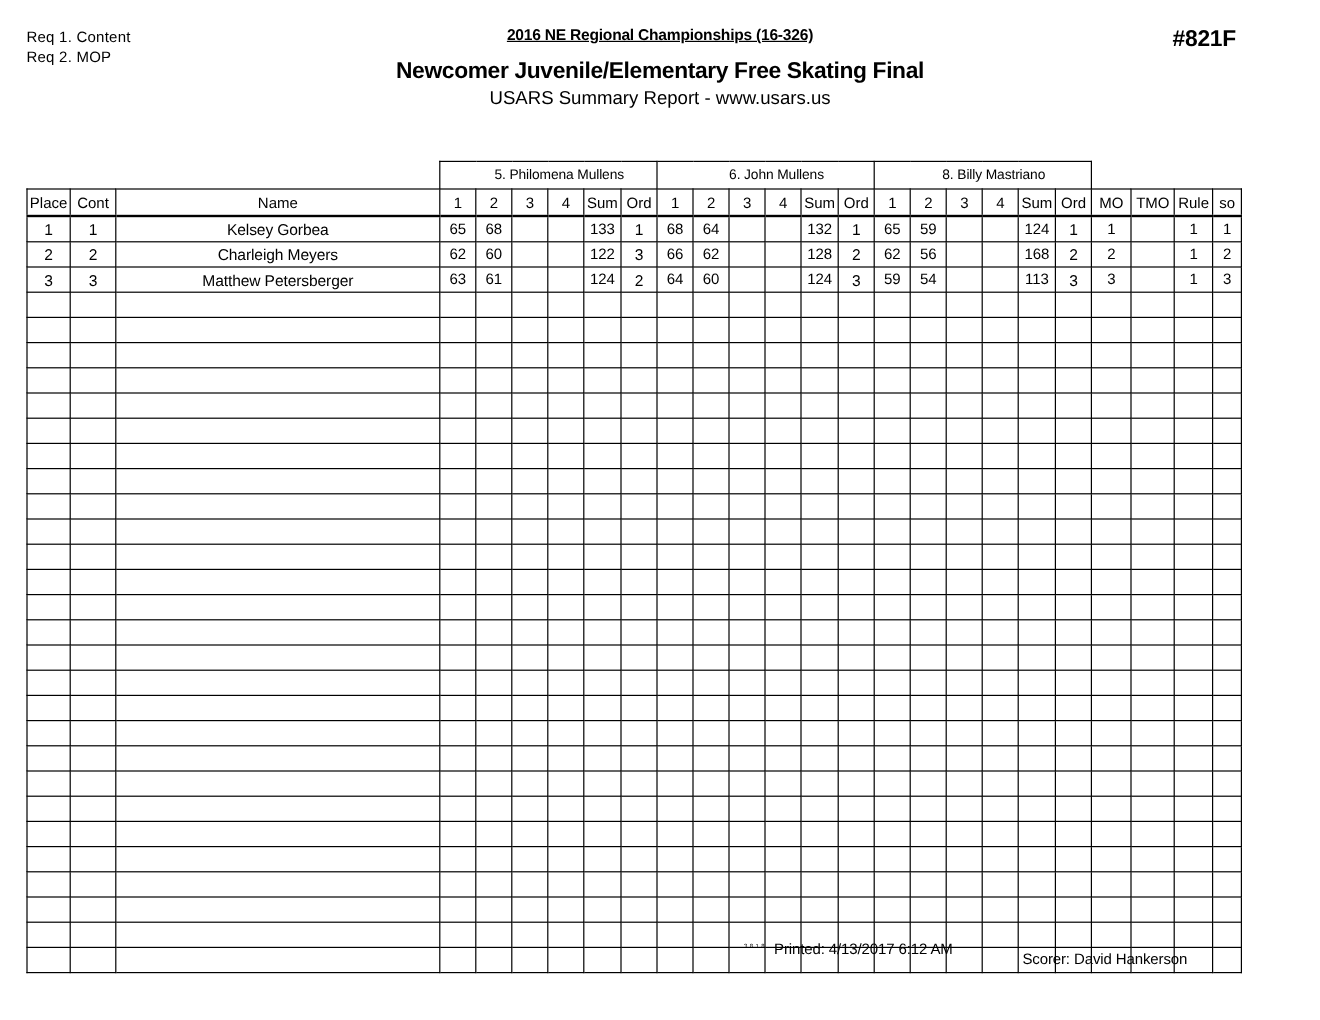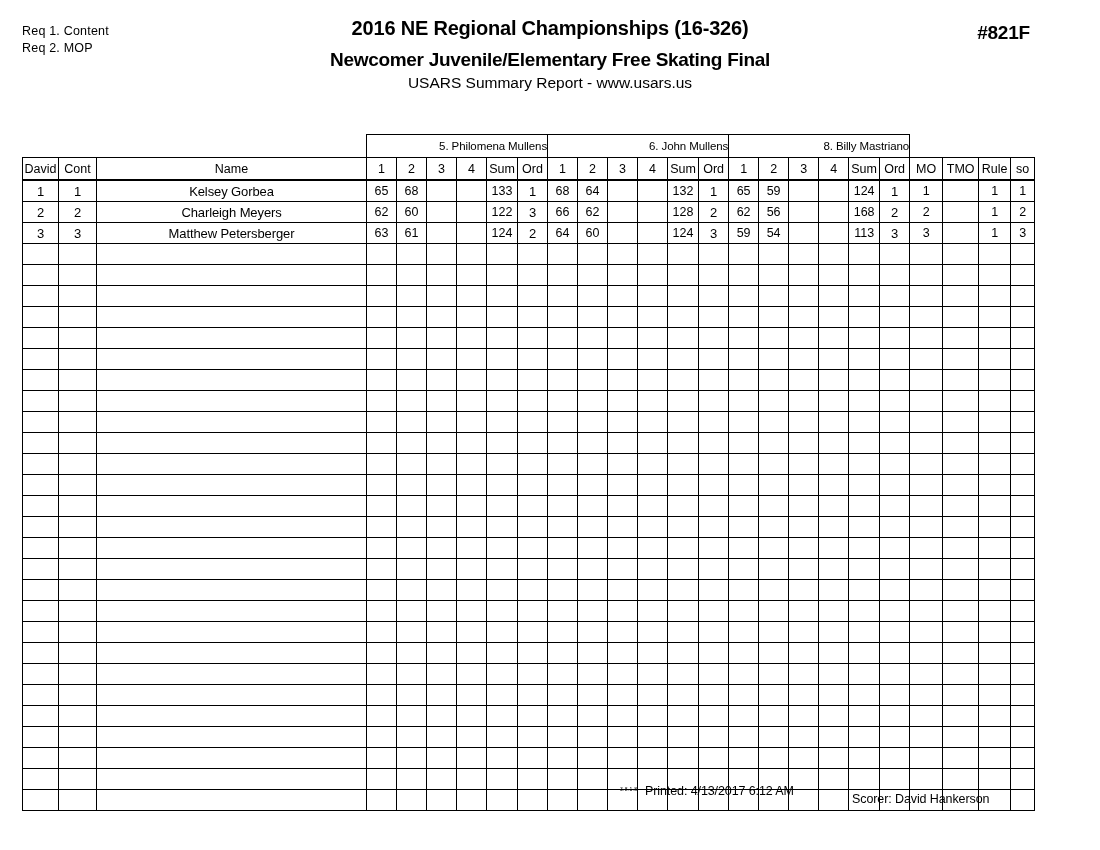--- a/index.html
+++ b/index.html
@@ -29,24 +29,25 @@
 
   
   #title-block {
     position: absolute;
     left: 0;
     top: 18px;
     width: 1100px;
     text-align: center;
   }
   .title-line-1 {
-    font-size: 20px;
+    font-size: 13px;
     font-weight: bold;
     line-height: 21px;
     letter-spacing: -0.2px;
+    text-decoration: underline;
   }
   .title-line-2 {
     font-size: 14.5px;
     font-weight: normal;
     line-height: 20px;
     letter-spacing: -0.1px;
   }
   .title-line-3 {
     font-size: 19px;
     font-weight: bold;
@@ -94,21 +95,21 @@
     vertical-align: middle;
     font-weight: normal;
     overflow: hidden;
     white-space: nowrap;
   }
 
   
   tr.judge-band td {
     height: 22px;
     font-size: 11.5px;
-    text-align: right;
+    text-align: center;
     padding-left: 18px;
     letter-spacing: -0.1px;
   }
   td.noborder {
     border: none !important;
   }
 
   
   tr.col-head td {
     height: 21px;
@@ -225,21 +226,21 @@
     </colgroup>
     <tbody id="grid-body">
         <tr class="judge-band">
           <td class="noborder" colspan="3"></td>
           <td colspan="6">5.  Philomena Mullens</td>
           <td colspan="6">6.  John Mullens</td>
           <td colspan="6">8.  Billy Mastriano</td>
           <td class="noborder" colspan="4"></td>
         </tr>
         <tr class="col-head">
-          <td>David</td>
+          <td>Place</td>
           <td>Cont</td>
           <td class="h-left">Name</td>
           <td>1</td>
           <td>2</td>
           <td>3</td>
           <td>4</td>
           <td>Sum</td>
           <td class="thick-left">Ord</td>
           <td>1</td>
           <td>2</td>

